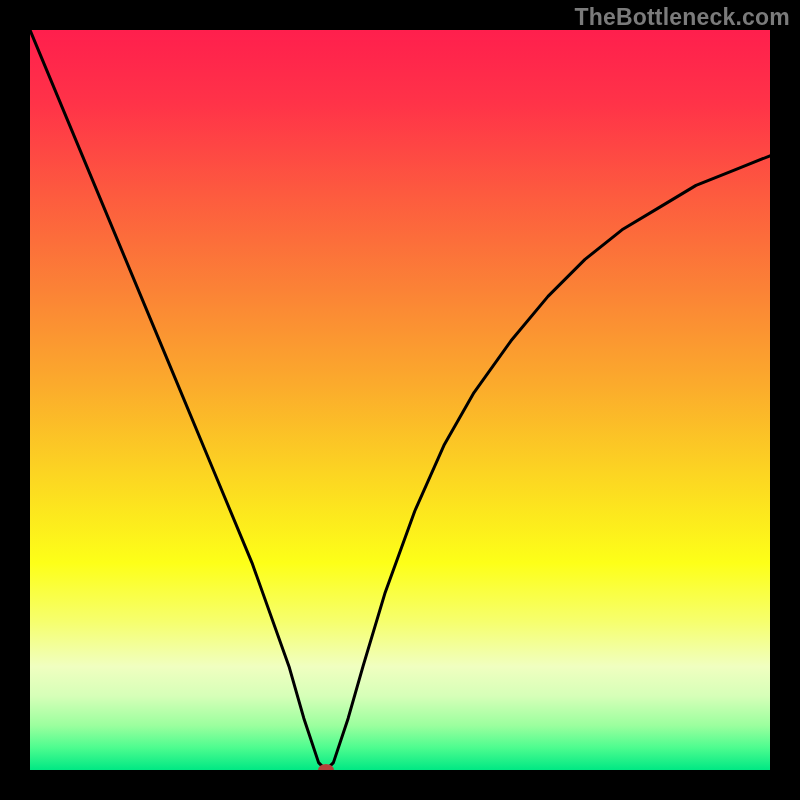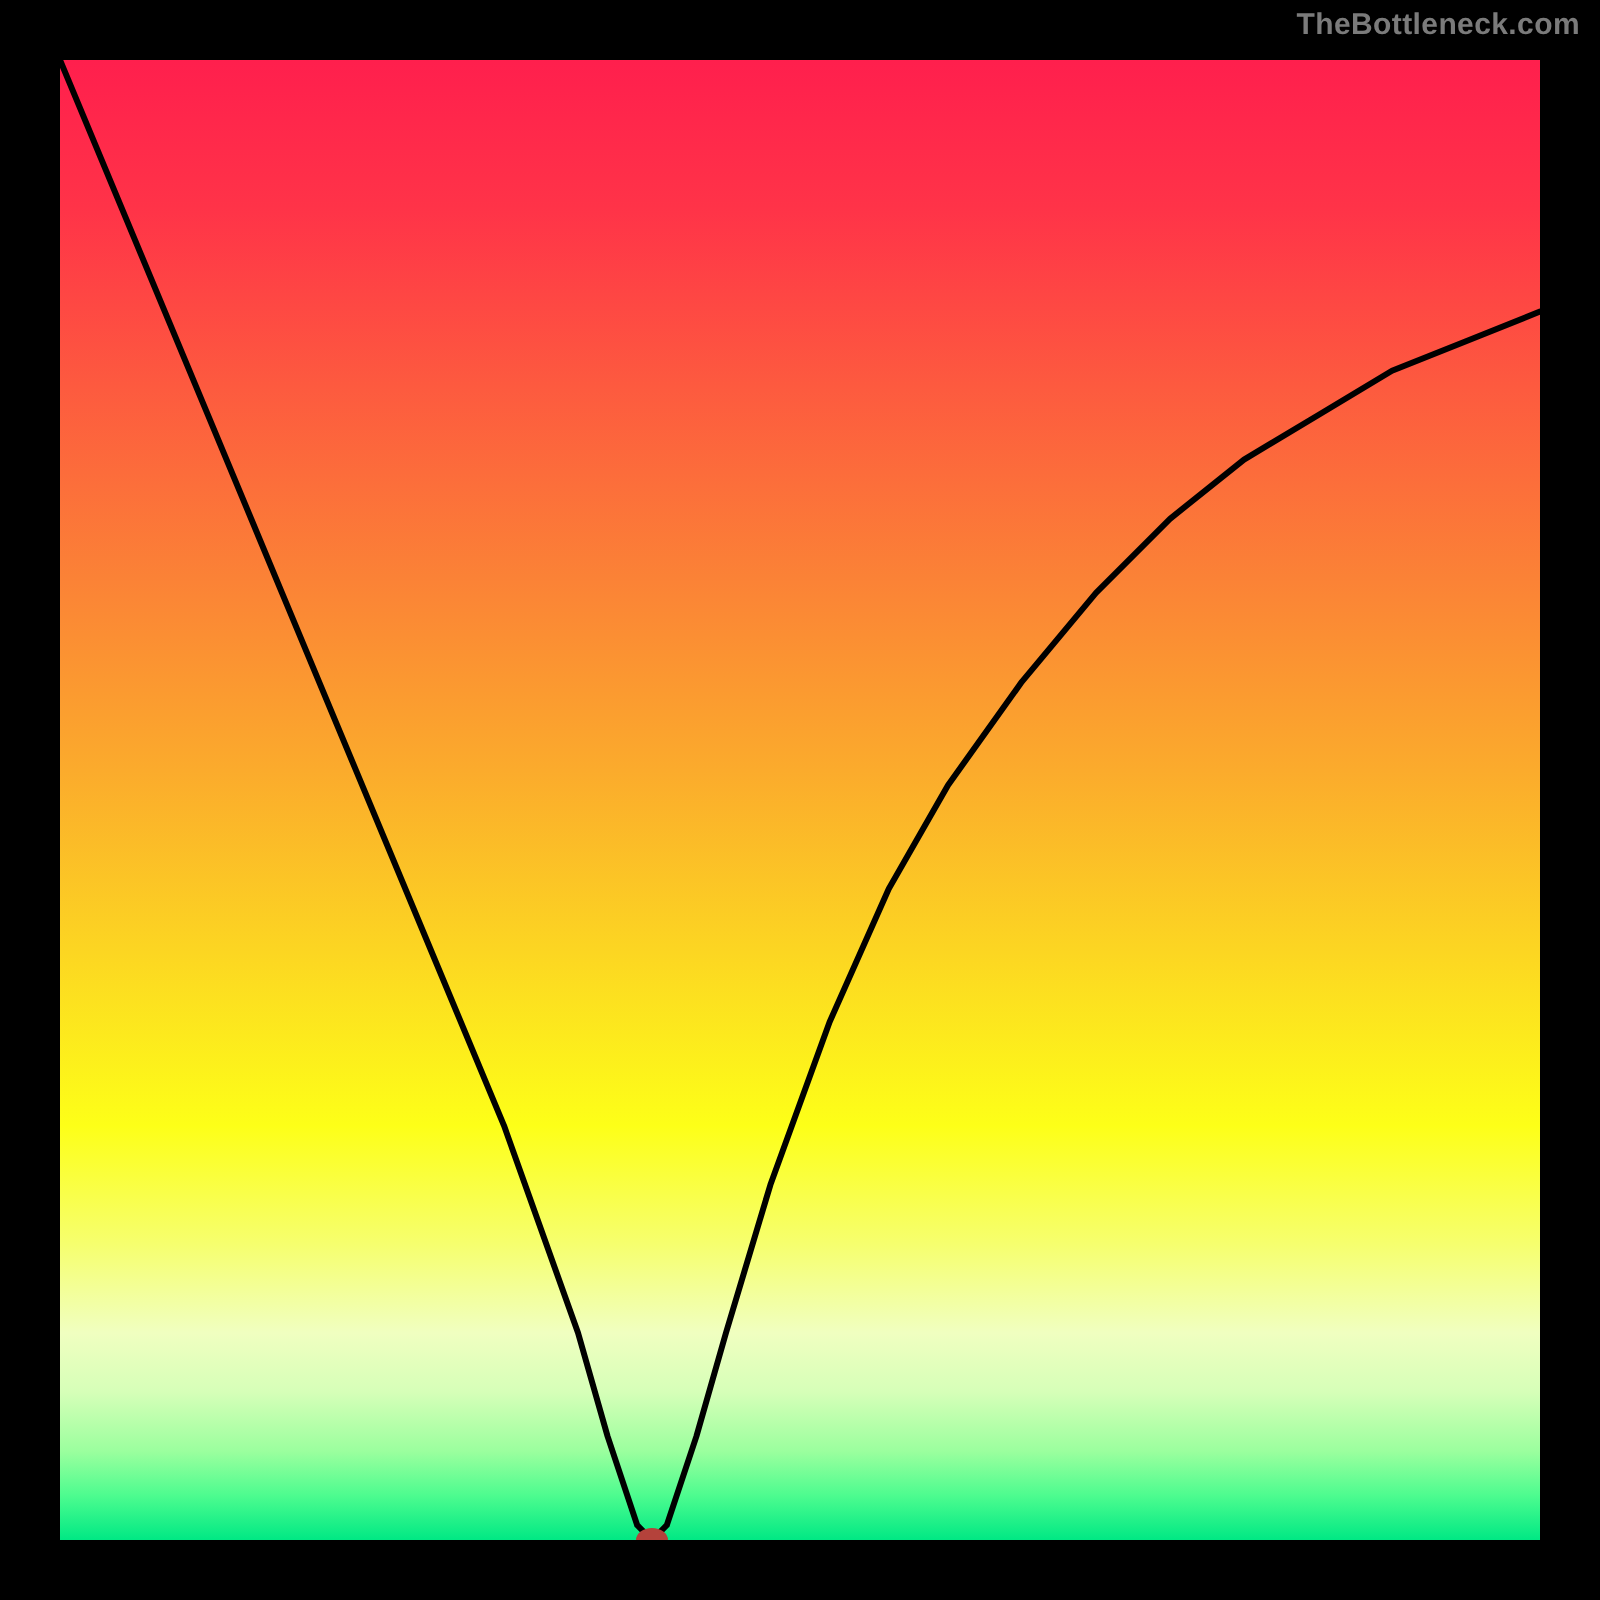--- a/index.html
+++ b/index.html
@@ -24,21 +24,21 @@
     left: 30px;
     top: 30px;
     width: 740px;
     height: 740px;
   }
   .watermark {
     position: absolute;
     top: 4px;
     right: 10px;
     color: #7b7b7b;
-    font-size: 15px;
+    font-size: 23px;
     font-weight: 600;
     letter-spacing: 0.2px;
     user-select: none;
   }
   svg { display: block; }
 </style>
 </head>
 <body>
 
 <div class="frame">

